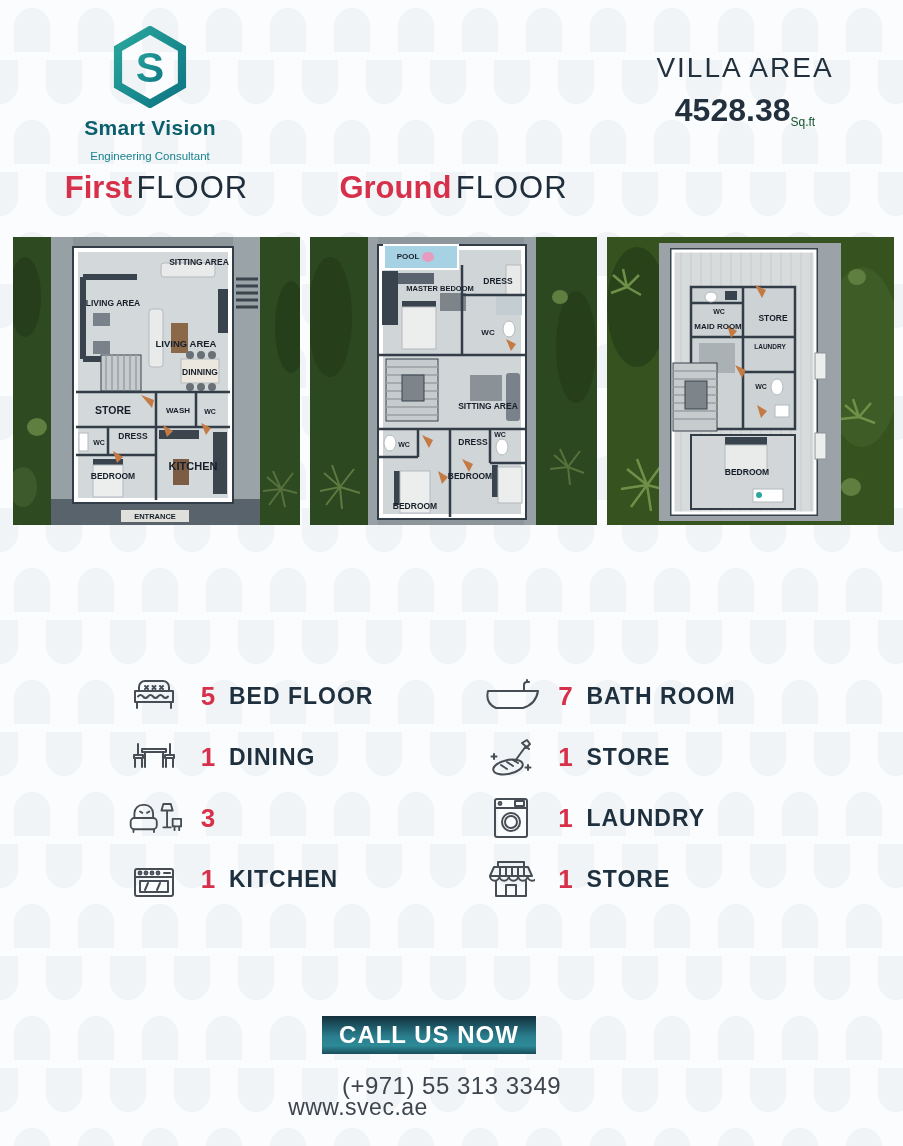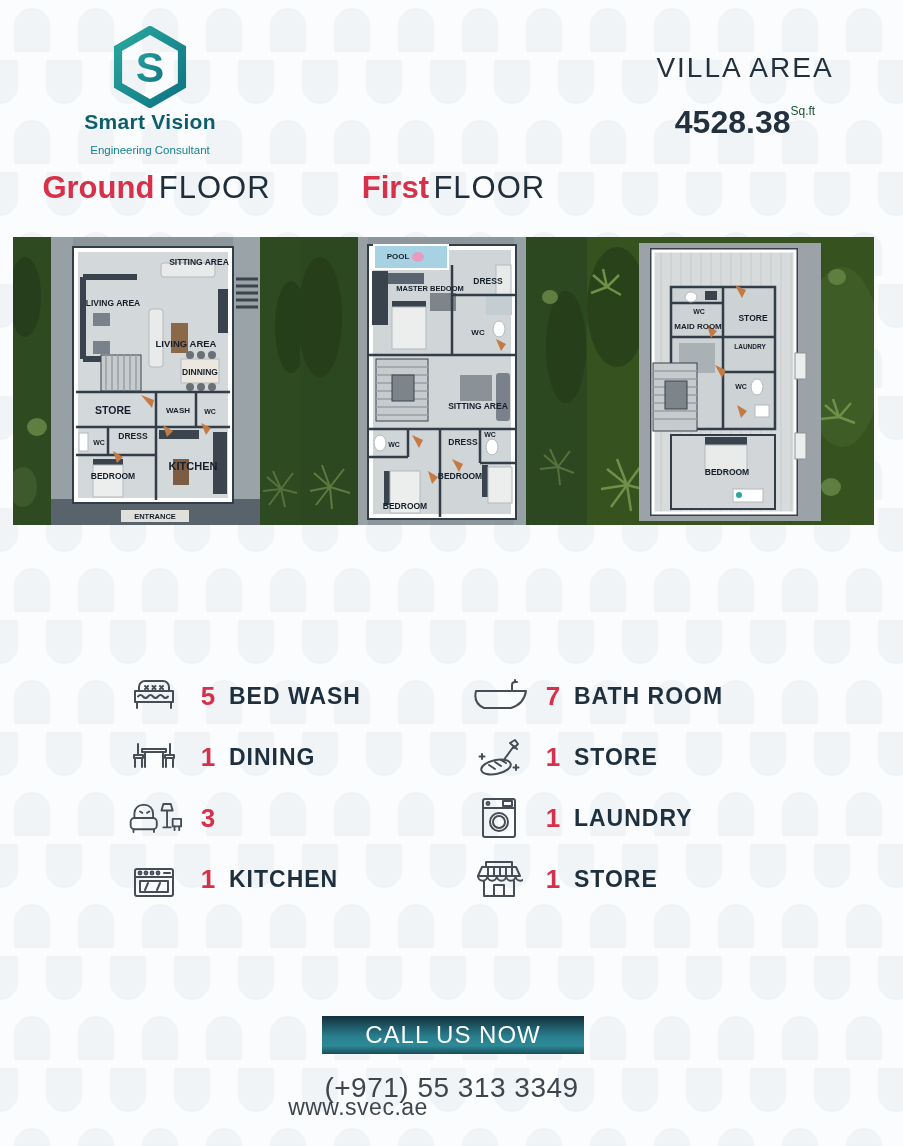--- a/index.html
+++ b/index.html
@@ -11,58 +11,58 @@
     position:relative;
     overflow:hidden;
     color:#20303c;
   }
   #bg-pattern { position:absolute; inset:0; z-index:0; }
   .layer { position:absolute; z-index:1; }
 
   
   .logo-wrap { left:40px; top:26px; width:220px; text-align:center; }
   .logo-mark { width:84px; height:82px; display:block; margin:0 auto; }
-  .logo-name { font-size:21px; font-weight:bold; color:#0b5f6d; letter-spacing:.3px; margin-top:2px; }
+  .logo-name { font-size:21px; font-weight:bold; color:#0b5f6d; letter-spacing:.3px; margin-top:8px; }
   .logo-sub  { font-size:11.5px; color:#16828f; margin-top:10px; }
 
   .villa-area { left:620px; top:52px; width:250px; text-align:center; }
   .villa-area-label { font-size:28px; letter-spacing:2px; color:#22313d;text-align:center; }
-  .villa-area-row { margin-top:20px; display:flex; justify-content:center; align-items:flex-start; }
+  .villa-area-row { margin-top:8px; display:flex; justify-content:center; align-items:flex-end; }
   .villa-area-value { font-size:32px; font-weight:bold; color:#22313d; }
   .villa-area-unit { font-size:12px; color:#14532d; }
 
   
   .titles { left:13px; top:170px; width:877px; display:flex; gap:10px; }
   .title-cell { width:287px; text-align:center; white-space:nowrap; }
   .title-accent { font-size:31px; font-weight:bold; color:#d7304a; }
   .title-rest { font-size:31px; font-weight:400; color:#1f2e3a; letter-spacing:1px; }
 
   
-  .plans { left:13px; top:237px; display:flex; gap:0; }
+  .plans { left:13px; top:237px; display:flex; gap:10px; }
   .plan { width:287px; height:288px; display:block; }
   .plan text { font-weight:bold; fill:#161f29; font-family:"Liberation Sans",sans-serif; }
 
   
   .features { left:126px; top:672px; display:flex; gap:110px; }
   .feat-col { display:flex; flex-direction:column; }
   .feat-row { display:flex; align-items:center; height:48px; margin-bottom:13px; }
   .feat-icon { width:56px; height:48px; display:flex; align-items:center; justify-content:center; }
   .feat-icon svg { stroke:#474d54; fill:none; stroke-width:2; stroke-linecap:round; stroke-linejoin:round; }
   .feat-count { font-size:26px; font-weight:bold; color:#d7304a; margin-left:16px; min-width:20px; text-align:center; }
   .feat-label { font-size:23px; font-weight:bold; color:#1e2f3d; letter-spacing:1px; margin-left:11px; white-space:nowrap; }
 
   
   .cta-button {
-    left:322px; top:1016px; width:262px; height:38px;
+    left:322px; top:1016px; width:214px; height:38px;
     background:linear-gradient(180deg,#13303c 0%,#2a7f8f 55%,#2d8a97 78%,#1a4d5b 100%);
     display:flex; align-items:center; justify-content:center;
-    color:#ffffff; font-size:24px; font-weight:normal; letter-spacing:1px;
+    color:#ffffff; font-size:24px; font-weight:bold; letter-spacing:1px;
     border:none; cursor:pointer;
   }
-  .cta-phone { left:0; top:1072px; width:903px; text-align:center; font-size:28px; color:#3e454d; letter-spacing:.5px; }
+  .cta-phone { left:0; top:1072px; width:903px; text-align:center; font-size:24px; color:#3e454d; letter-spacing:.5px; }
   .cta-site  { left:0; top:1094px; width:716px; text-align:center; font-size:23px; color:#3e454d; letter-spacing:.5px; }
 </style>
 </head>
 <body>
 
 <svg id="bg-pattern" width="903" height="1146">
   <defs>
     <pattern id="arches" width="64" height="112" patternUnits="userSpaceOnUse">
       <path d="M14,52 V26 a18,18 0 0 1 36,0 V52 Z" fill="#eef2f5"></path>
       <path d="M-18,60 V86 a18,18 0 0 0 36,0 V60 Z" fill="#eef2f5"></path>
@@ -88,25 +88,25 @@
 <div class="layer villa-area">
   <div class="villa-area-label">VILLA AREA</div>
   <div class="villa-area-row">
     <span class="villa-area-value">4528.38</span>
     <span class="villa-area-unit">Sq.ft</span>
   </div>
 </div>
 
 <div class="layer titles">
   <div class="title-cell">
-    <span class="title-accent">Ground</span>
+    <span class="title-accent">First</span>
     <span class="title-rest">FLOOR</span>
   </div>
   <div class="title-cell">
-    <span class="title-accent">First</span>
+    <span class="title-accent">Ground</span>
     <span class="title-rest">FLOOR</span>
   </div>
 </div>
 
 <div class="layer plans">
 
   <svg class="plan" viewBox="0 0 287 288">
     <rect width="287" height="288" fill="#8b9499"></rect>
     <rect y="262" width="287" height="26" fill="#59636b"></rect>
     <rect width="38" height="288" fill="#2d4a21"></rect>
@@ -324,21 +324,21 @@
       <span class="feat-icon">
         <svg width="48" height="40" viewBox="0 0 48 40">
           <path d="M9,15 v-4 a6,6 0 0 1 6,-6 h18 a6,6 0 0 1 6,6 v4"></path>
           <path d="M15,10 l3,3 m0,-3 l-3,3 M22.5,10 l3,3 m0,-3 l-3,3 M30,10 l3,3 m0,-3 l-3,3"></path>
           <rect x="5" y="15" width="38" height="11"></rect>
           <path d="M8,20.5 q2.5,-3 5,0 t5,0 t5,0 t5,0 t5,0 t5,0"></path>
           <path d="M7,26 v6 M41,26 v6"></path>
         </svg>
       </span>
       <span class="feat-count">5</span>
-      <span class="feat-label">BED WASH</span>
+      <span class="feat-label">BED FLOOR</span>
     </div>
 
     <div class="feat-row">
       <span class="feat-icon">
         <svg width="48" height="40" viewBox="0 0 48 40">
           <rect x="12" y="12" width="24" height="3"></rect>
           <path d="M15,15 v15 M33,15 v15"></path>
           <path d="M8,7 v11 M4,18 h9 v3 h-9 z M5,21 v9 M12,21 v9"></path>
           <path d="M40,7 v11 M35,18 h9 v3 h-9 z M36,21 v9 M43,21 v9"></path>
         </svg>

